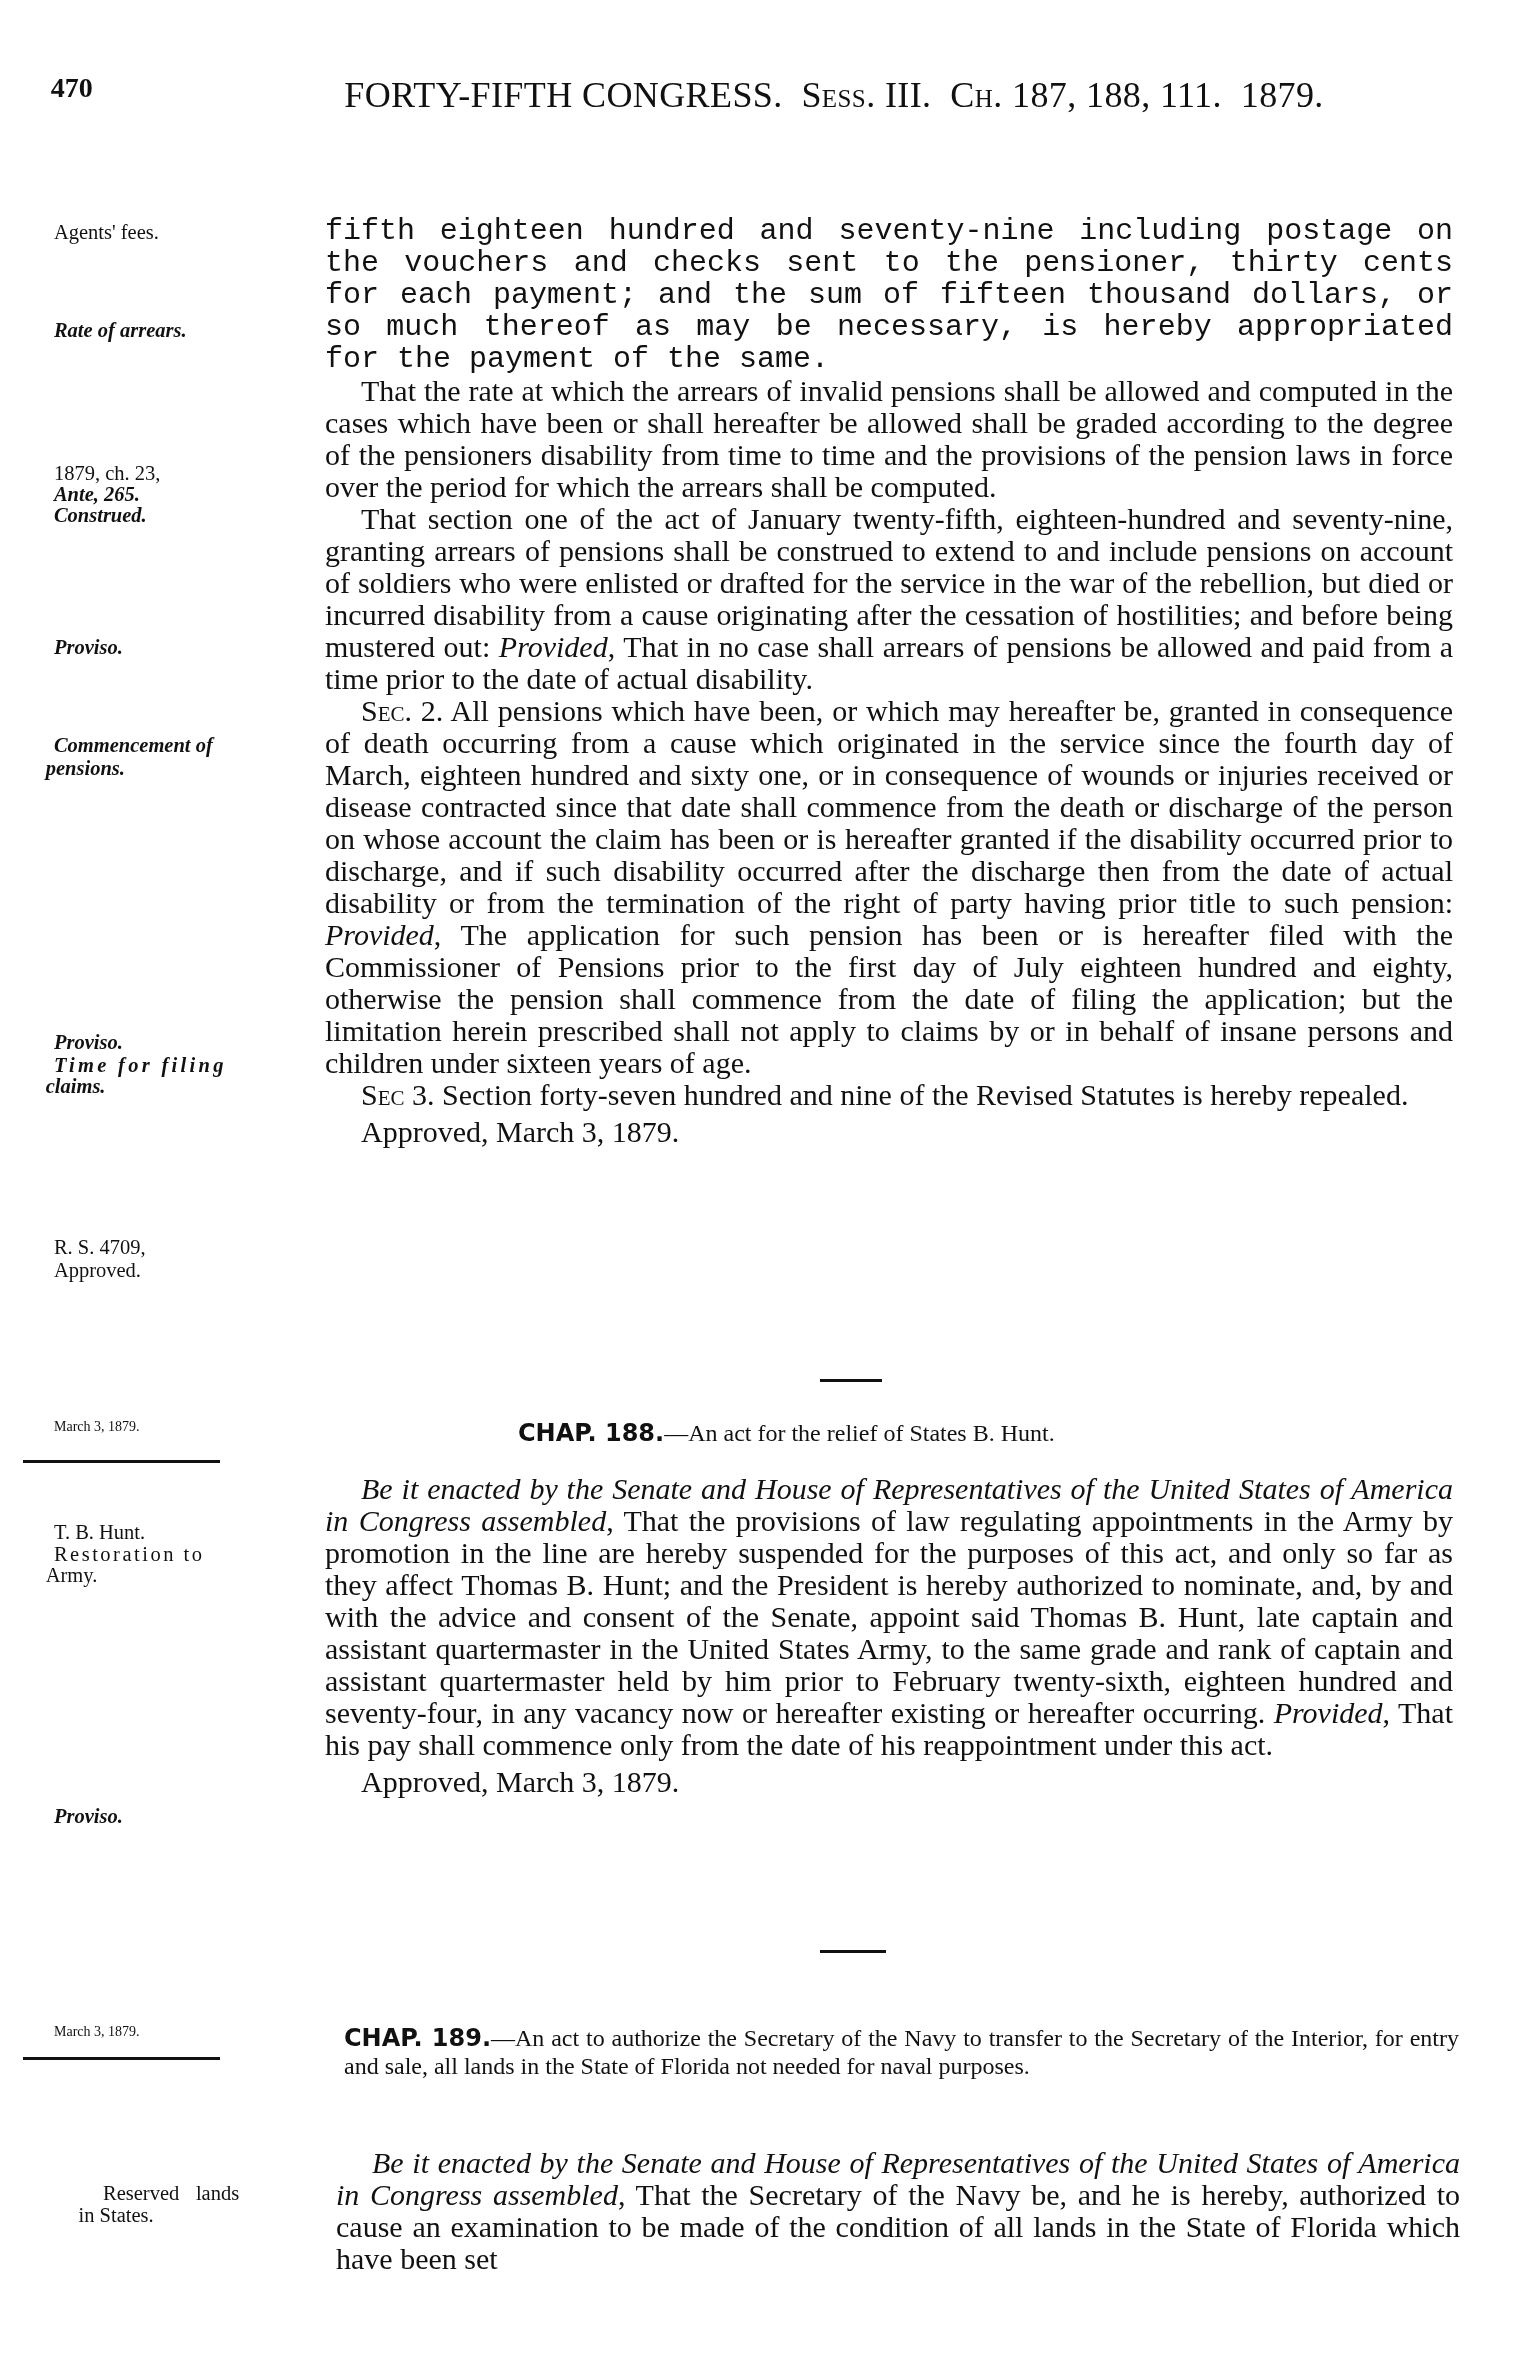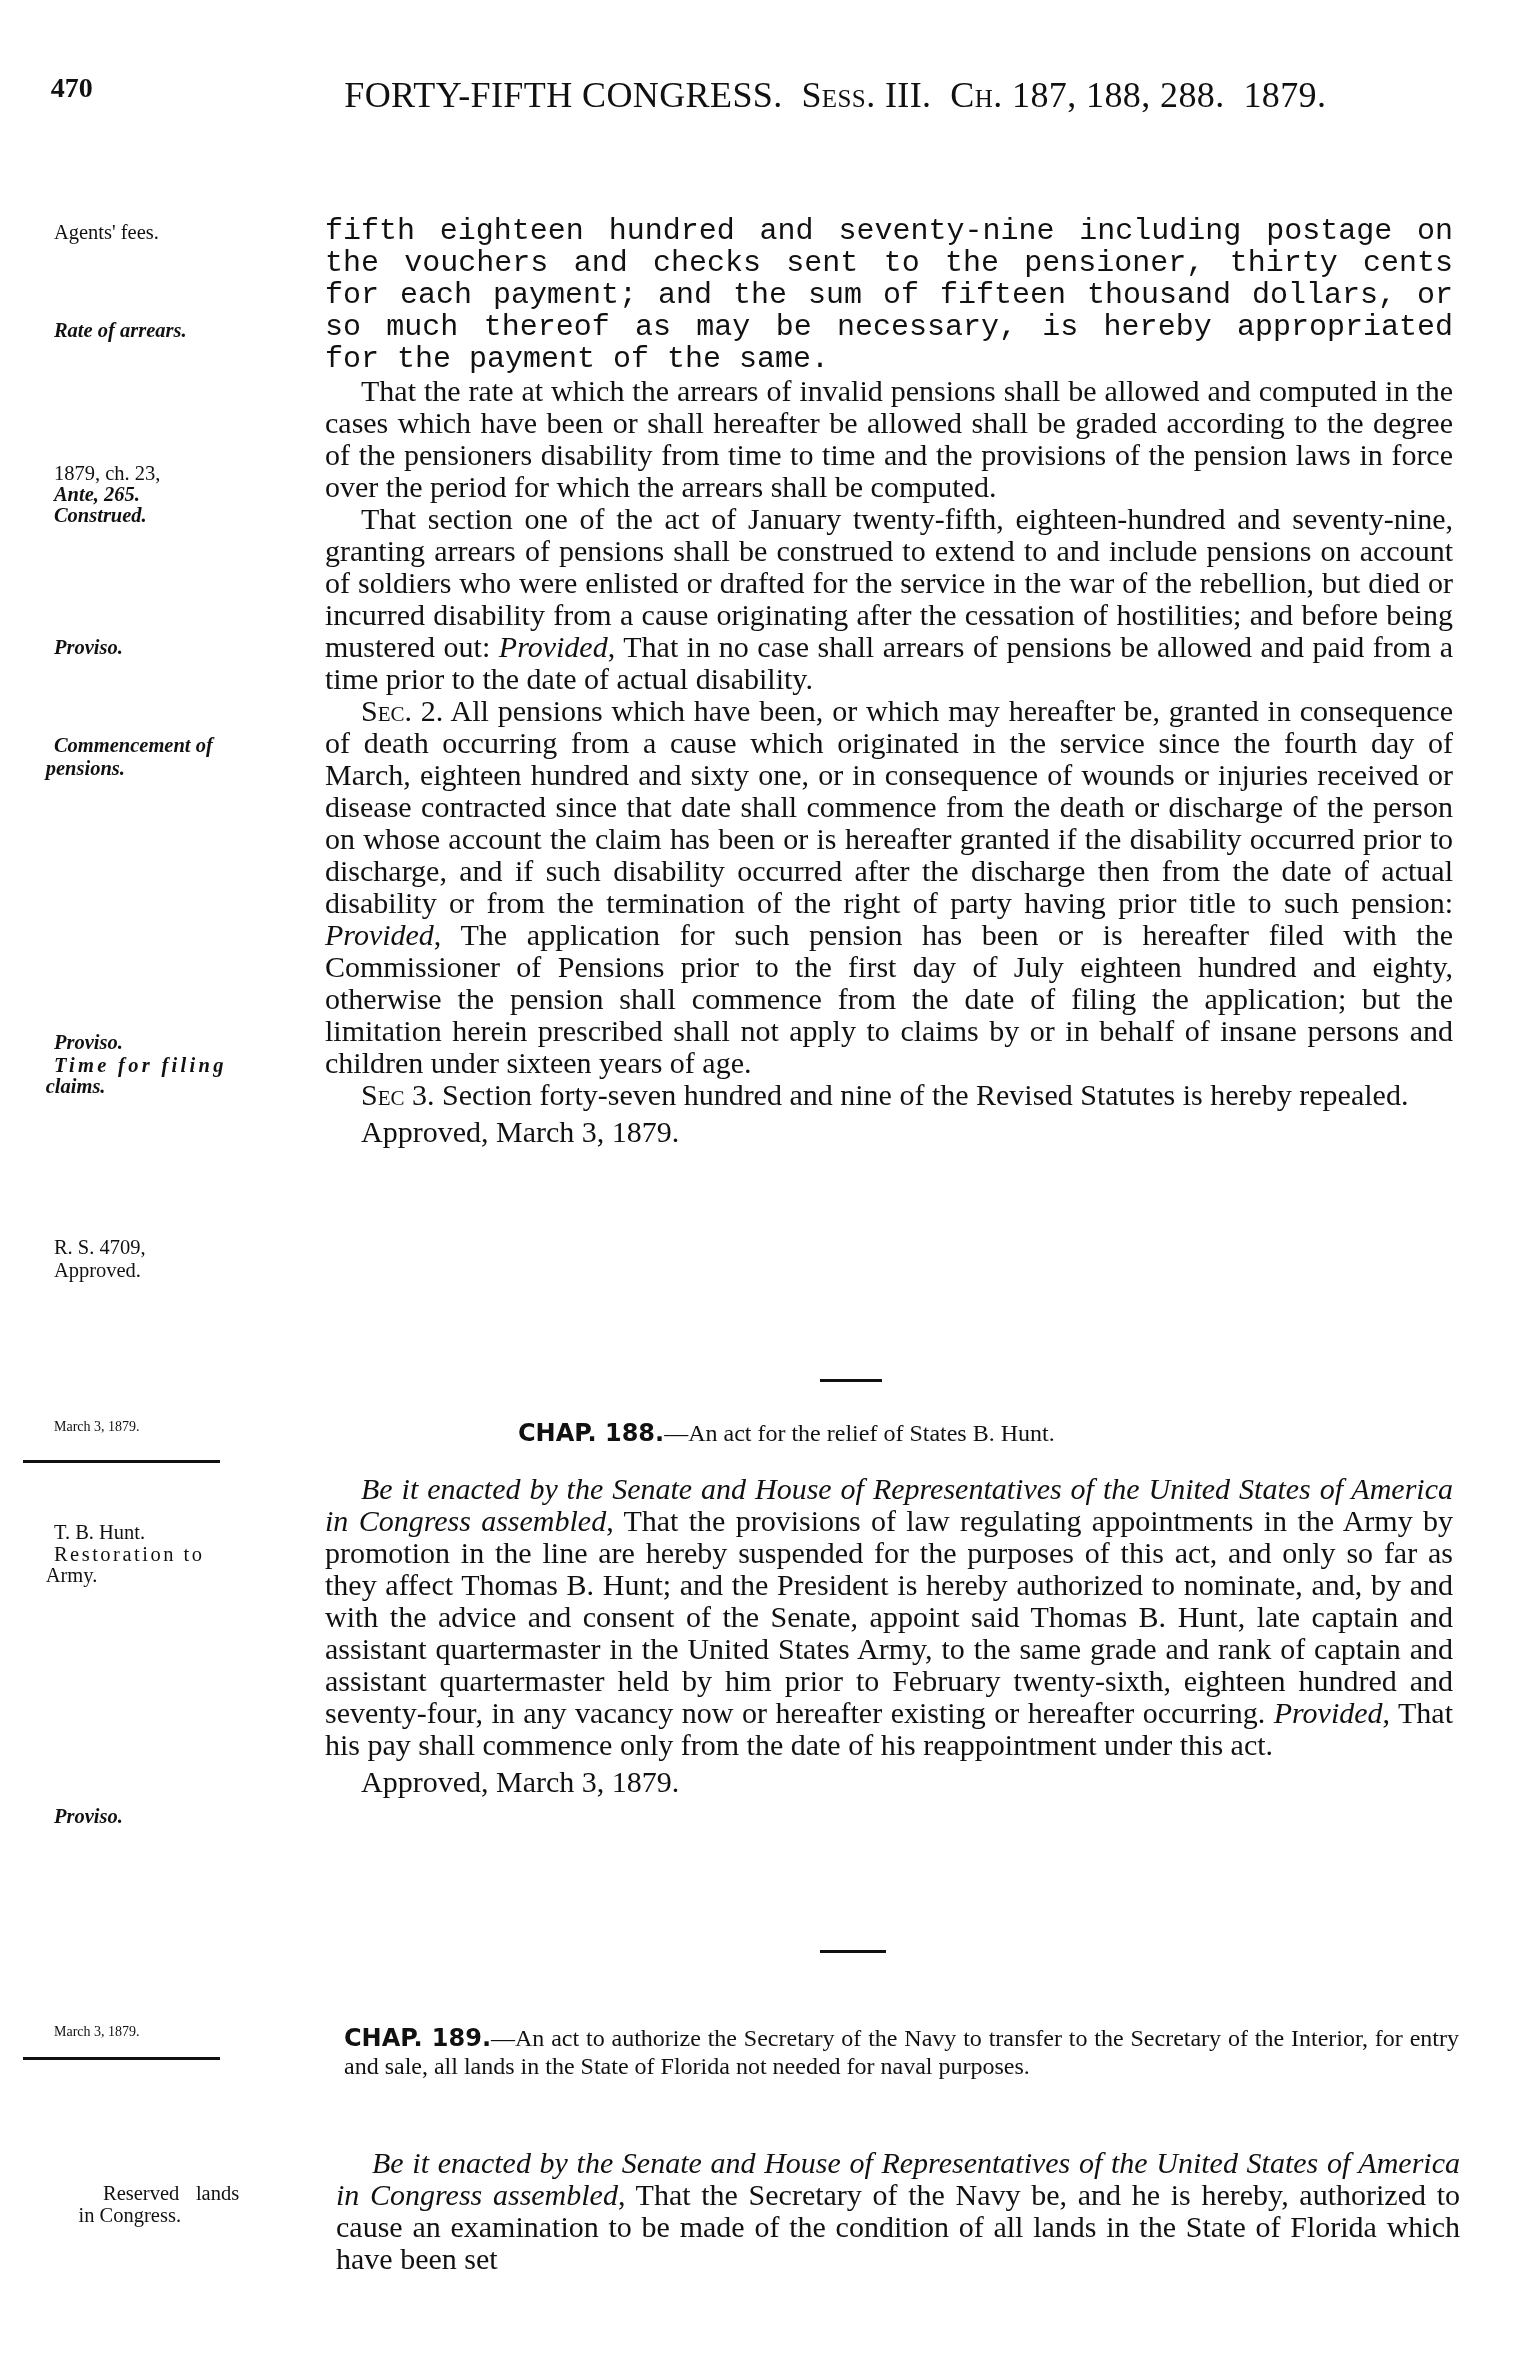--- a/index.html
+++ b/index.html
@@ -36,21 +36,21 @@
 </head>
 <body>
 
 <div class="page">
 
   <div class="runhead">
     <span class="pgnum">470</span>
     <span class="title">
       <span>FORTY-FIFTH CONGRESS.</span>&nbsp;
       <span class="sc">Sess. III.</span>&nbsp;
-      <span class="sc">Ch. 187, 188, 288.</span>&nbsp;
+      <span class="sc">Ch. 187, 188, 111.</span>&nbsp;
       <span>1879.</span>
     </span>
   </div>
 
   <div class="row" style="top:215px;">
     <div class="margin" style="top:0;">
       <div style="position:absolute; top:1.6px; left:4.9px; white-space:nowrap;">Agents' fees.</div>
       <div class="it" style="position:absolute; top:100px; left:4.9px; white-space:nowrap;">Rate of arrears.</div>
       <div style="position:absolute; top:243px; left:4.9px; white-space:nowrap;">1879, ch. 23,</div>
       <div class="it" style="position:absolute; top:264px; left:4.9px; white-space:nowrap;">Ante, 265.</div>
@@ -101,21 +101,21 @@
 
   <div class="row" style="top:2024px;">
     <div class="date-note" style="top:0; left:54px;">March 3, 1879.</div>
     <div class="side-rule" style="top:33px; left:23px; width:197px;"></div>
     <div class="chap-title" style="top:0; left:344px; width:1115px; text-align:justify; text-indent:0; padding-left:0;">
       <span class="bold">CHAP. 189.</span><span>—An act to authorize the Secretary of the Navy to transfer to the Secretary of the Interior, for entry and sale, all lands in the State of Florida not needed for naval purposes.</span>
     </div>
 
     <div class="margin" style="top:0;">
       <div style="position:absolute; top:154px; left:54px; white-space:nowrap; word-spacing:11.5px;">Reserved lands</div>
-      <div style="position:absolute; top:176px; left:29.5px; white-space:nowrap;">in Congress.</div>
+      <div style="position:absolute; top:176px; left:29.5px; white-space:nowrap;">in States.</div>
     </div>
 
     <div class="body" style="top:123px; left:336px; width:1124px;">
       <p><span class="it">Be it enacted by the Senate and House of Representatives of the United States of America in Congress assembled</span><span>, That the Secretary of the Navy be, and he is hereby, authorized to cause an examination to be made of the condition of all lands in the State of Florida which have been set</span></p>
     </div>
   </div>
 
 </div>
 
 

